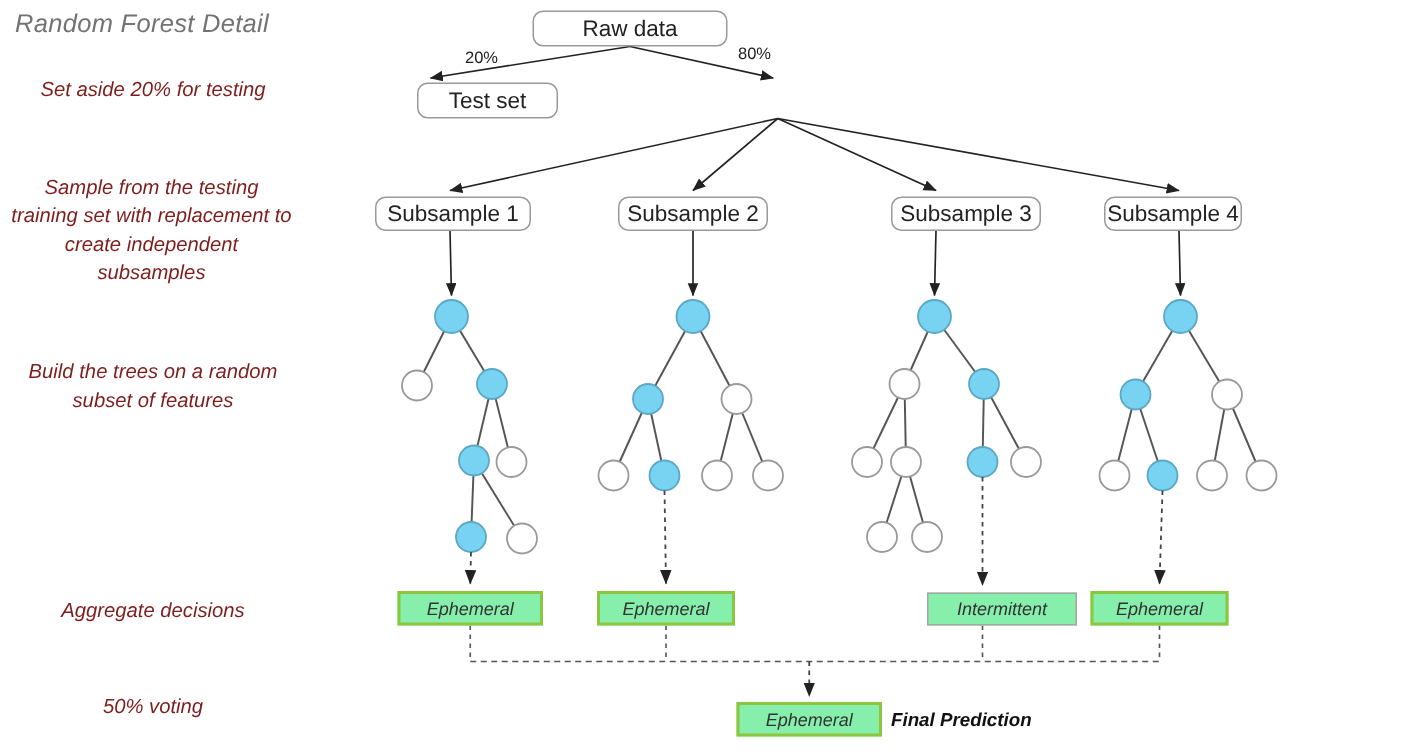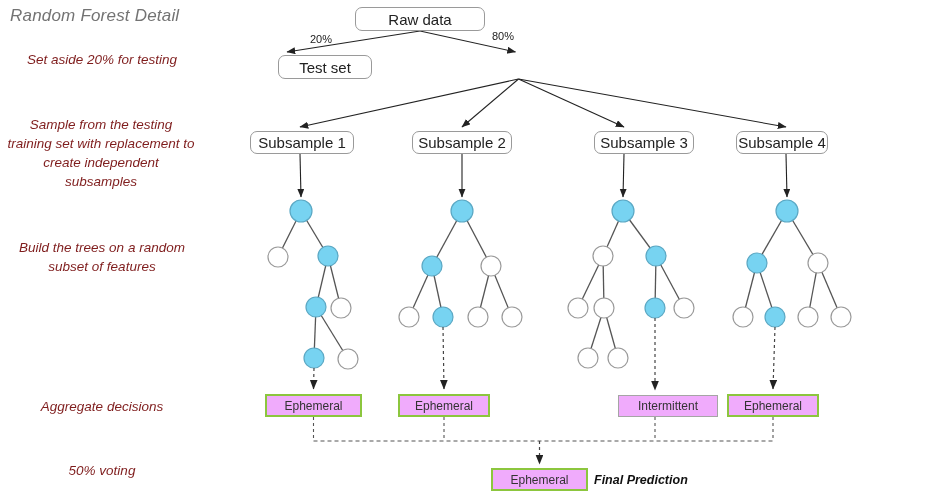--- a/index.html
+++ b/index.html
@@ -12,22 +12,22 @@
          color:#737373;letter-spacing:.2px;white-space:nowrap;}
 
   .stage-label{position:absolute;font-style:italic;font-size:13.5px;line-height:19px;
                text-align:center;color:#7f1d1d;font-weight:500;}
 
   .node-box{position:absolute;box-sizing:border-box;border:1px solid #9a9a9a;
             border-radius:7px;background:#fff;font-size:15px;color:#222;
             display:flex;align-items:center;justify-content:center;white-space:nowrap;}
 
   .pred-box{position:absolute;box-sizing:border-box;border:2px solid #8cc63e;
-            background:#f0abfc;font-size:12px;color:#333;
-            display:flex;align-items:center;justify-content:center;white-space:nowrap;}
+            background:#86efac;font-size:12px;color:#333;
+            display:flex;align-items:center;justify-content:center;white-space:nowrap;font-style:italic;}
   .pred-box.gray{border:1px solid #a5a5a5;}
 
   .pct{position:absolute;font-size:11px;color:#222;}
 
   .final-label{position:absolute;font-size:12.5px;font-weight:bold;font-style:italic;
                color:#111;white-space:nowrap;}
 </style>
 </head>
 <body>
 

